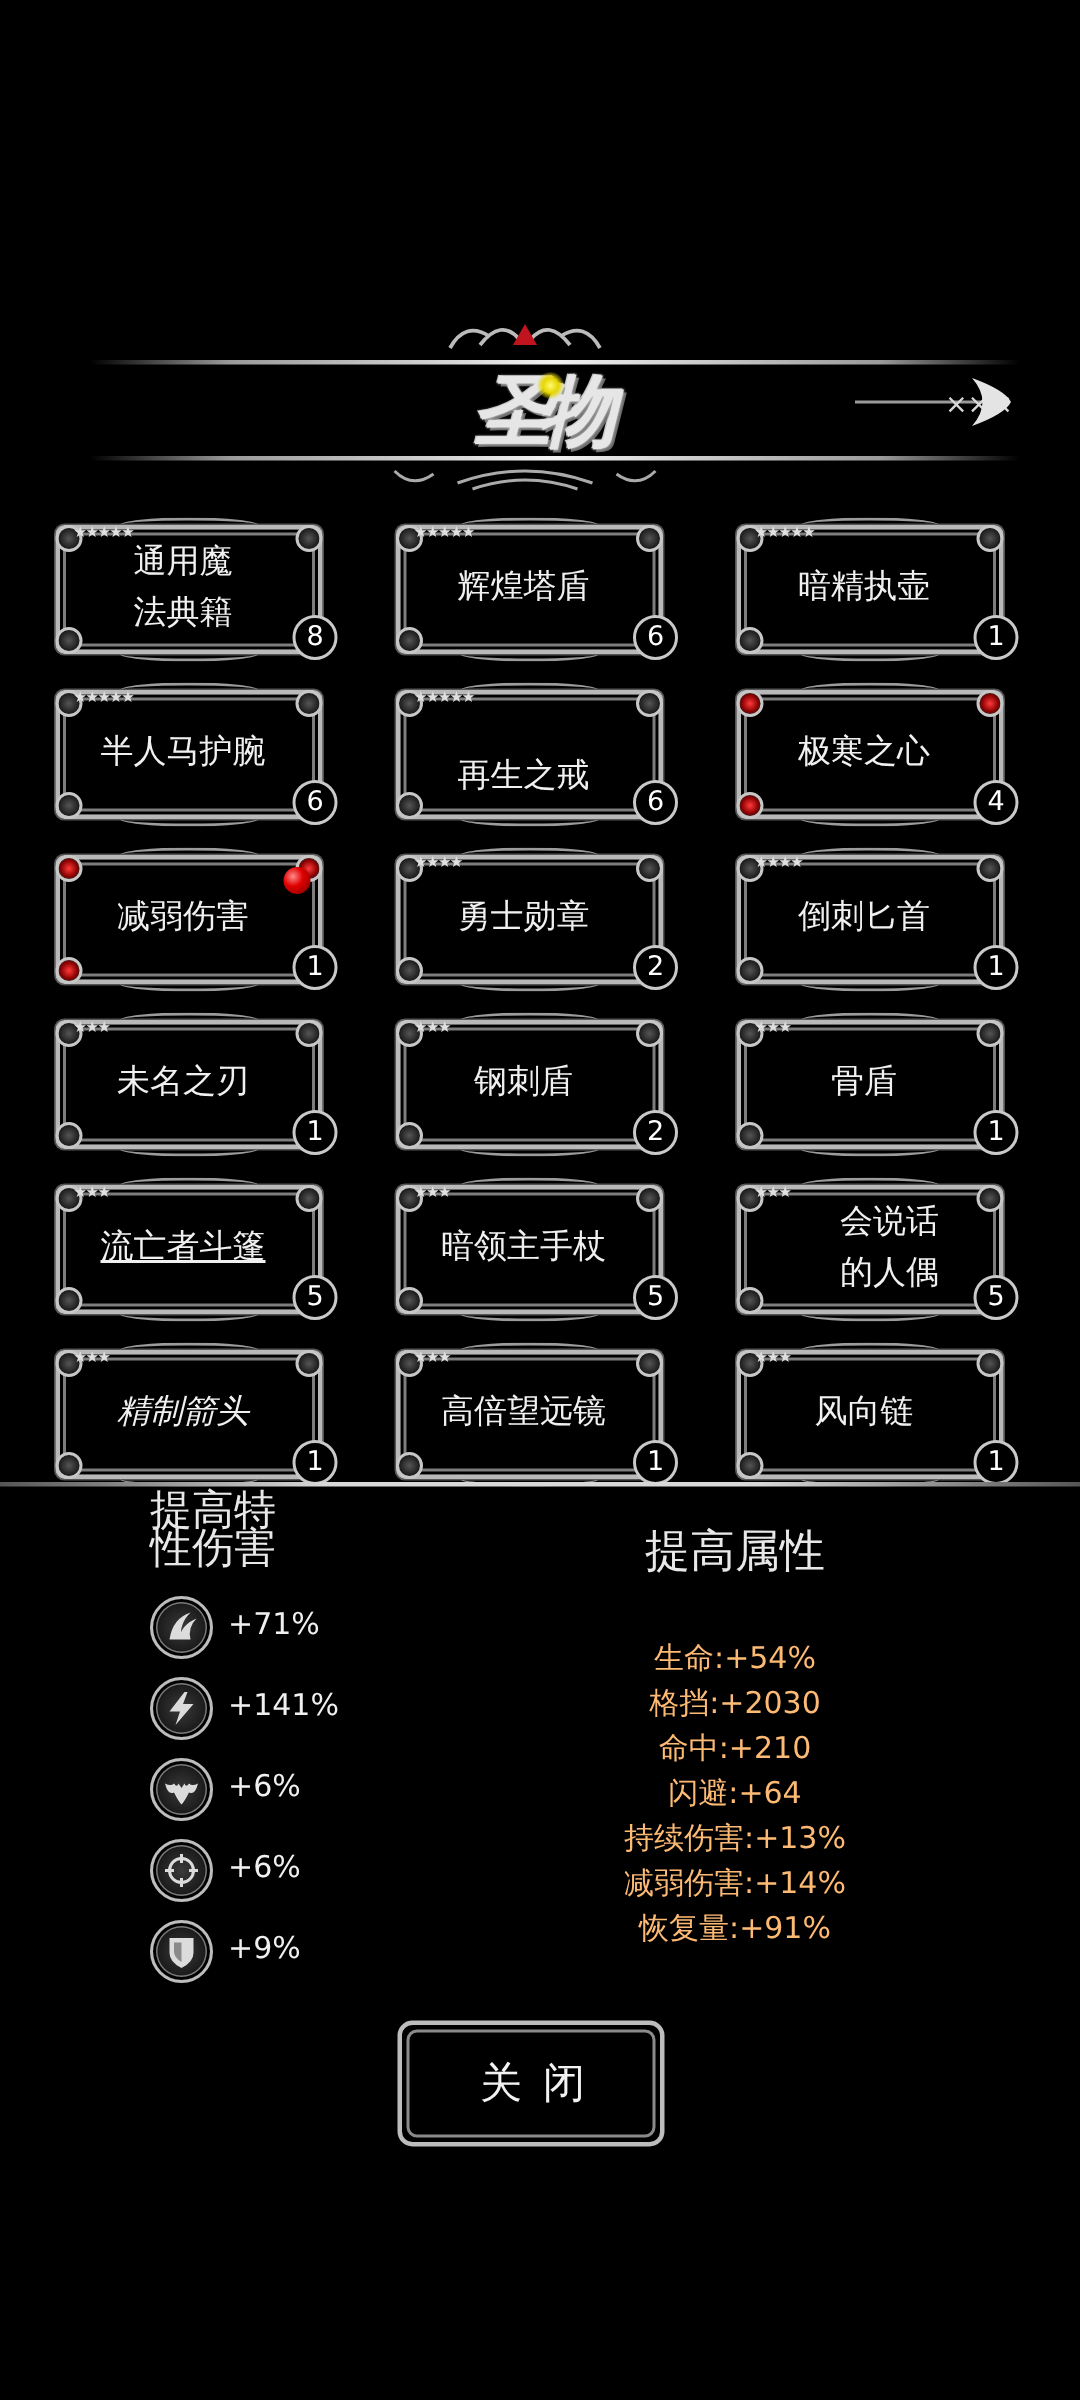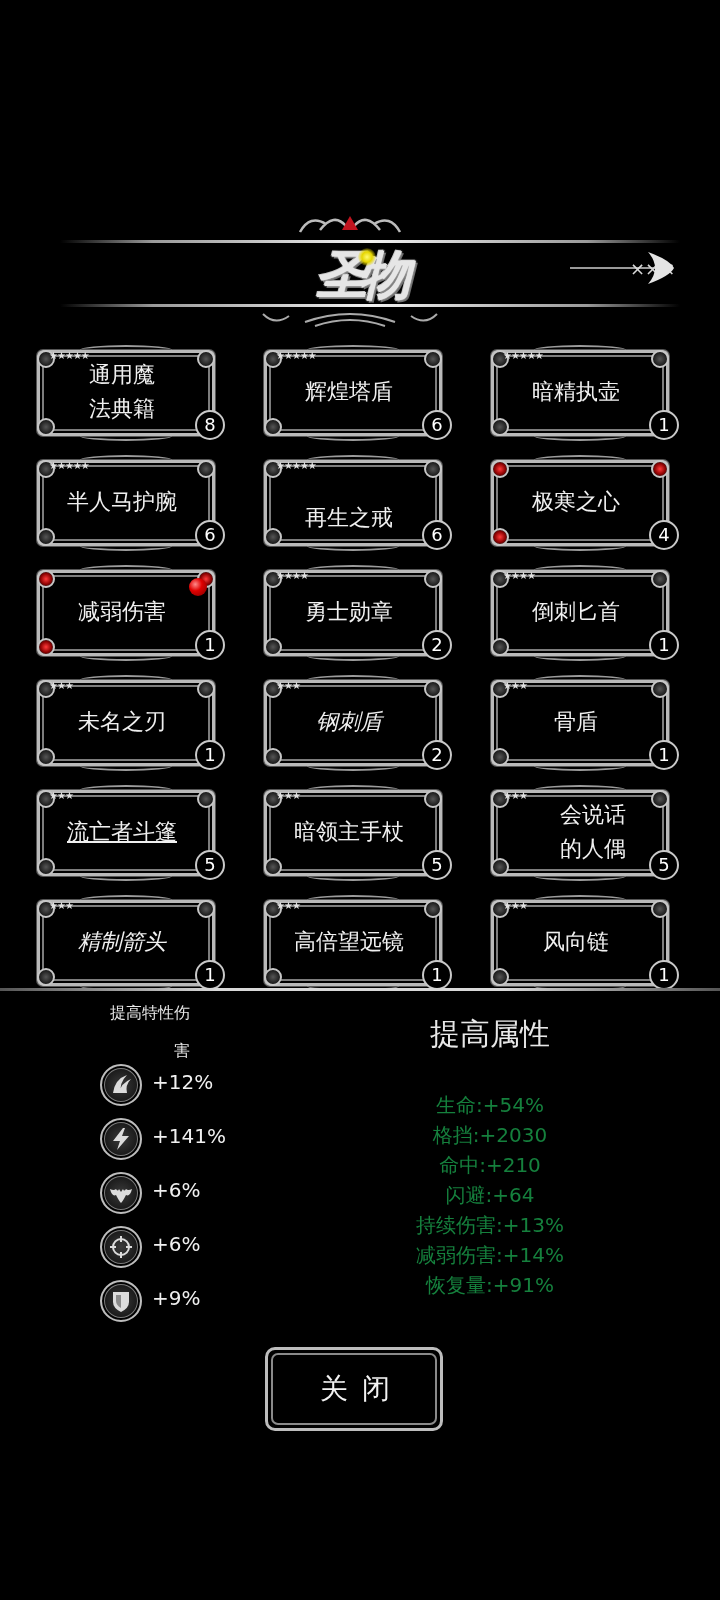--- a/index.html
+++ b/index.html
@@ -43,33 +43,33 @@
   .name { position:absolute; left:12px; right:22px; top:10px; height:72px;
     display:flex; align-items:center; justify-content:center; text-align:center;
     font-size:22px; line-height:34px; color:#f0f0f0; }
   .count { position:absolute; right:-4px; bottom:-2px; width:26px; height:26px; border-radius:50%;
     background:#000; border:2px solid #c9c9c9; color:#fff; font-size:18px; line-height:26px; text-align:center; }
 
   .divider { position:absolute; left:0; top:988px; width:720px; height:3px;
     background:linear-gradient(90deg,#555,#d8d8d8 30%,#d8d8d8 70%,#555); }
 
   
-  .trait-title { position:absolute; left:100px; top:994px; width:90px; font-size:16px; line-height:38px; text-align:right; }
+  .trait-title { position:absolute; left:100px; top:994px; width:90px; font-size:28px; line-height:25px; text-align:left; }
   .trait-list { position:absolute; left:100px; top:1064px; }
   .trait-row { position:absolute; left:0; width:160px; height:42px; }
   .trait-icon { position:absolute; left:0; top:0; width:38px; height:38px; border-radius:50%;
     border:2px solid #bdbdbd; background:radial-gradient(circle,#3a3a3a 0%,#101010 80%);
     box-shadow:inset 0 0 0 2px #000, inset 0 0 0 3px #7a7a7a; }
   .trait-icon svg { position:absolute; left:7px; top:7px; width:24px; height:24px; }
   .trait-val { position:absolute; left:52px; top:6px; font-size:20px; color:#f0f0f0; }
 
   
   .attr-title { position:absolute; left:400px; top:1014px; width:180px; font-size:30px; text-align:center; }
   .attr-list { position:absolute; left:380px; top:1090px; width:220px; text-align:center; }
-  .attr-line { font-size:20px; line-height:30px; color:#15803d; }
+  .attr-line { font-size:20px; line-height:30px; color:#fdba74; }
 
   .close-btn { position:absolute; left:265px; top:1347px; width:172px; height:78px;
     border:3px solid #bdbdbd; border-radius:10px; background:#000; cursor:pointer; }
   .close-btn .inner { position:absolute; left:3px; top:3px; right:3px; bottom:3px;
     border:2px solid #8a8a8a; border-radius:7px; }
   .close-btn .lbl { position:absolute; left:0; right:0; top:0; bottom:0;
     display:flex; align-items:center; justify-content:center; font-size:28px; letter-spacing:14px; padding-left:16px; color:#f2f2f2; }
 </style>
 </head>
 <body>
@@ -205,21 +205,21 @@
       <div class="count">1</div>
     </div>
     <div class="tile" style="left: 227px; top: 330px;">
       <div class="frame">
         <div class="rose tl"></div>
         <div class="rose tr"></div>
         <div class="rose bl"></div>
         <div class="rose br"></div>
       </div>
       <div class="stars">★★★</div>
-      <div class="name" style="white-space: pre-line; font-style: italic;">钢刺盾</div>
+      <div class="name" style="white-space: pre-line;">钢刺盾</div>
       <div class="count">2</div>
     </div>
     <div class="tile" style="left: 454px; top: 330px;">
       <div class="frame">
         <div class="rose tl"></div>
         <div class="rose tr"></div>
         <div class="rose bl"></div>
         <div class="rose br"></div>
       </div>
       <div class="stars">★★★</div>
@@ -298,21 +298,21 @@
 <div class="divider"></div>
 
 <div class="trait-title">提高特性伤害</div>
 <div class="trait-list">
   <div class="trait-row" style="top:0px">
     <div class="trait-icon">
       <svg viewBox="0 0 24 24">
           <path d="M4 20 Q6 6 18 2 Q10 10 12 20 Z M10 20 Q12 10 22 6 Q16 12 18 20 Z" fill="#dcdcdc"></path>
         </svg>
     </div>
-    <div class="trait-val">+12%</div>
+    <div class="trait-val">+71%</div>
   </div>
   <div class="trait-row" style="top:54px">
     <div class="trait-icon">
       <svg viewBox="0 0 24 24">
           <path d="M14 1 L4 14 L11 14 L8 23 L20 9 L13 9 L16 1 Z" fill="#dcdcdc"></path>
         </svg>
     </div>
     <div class="trait-val">+141%</div>
   </div>
   <div class="trait-row" style="top:108px">

